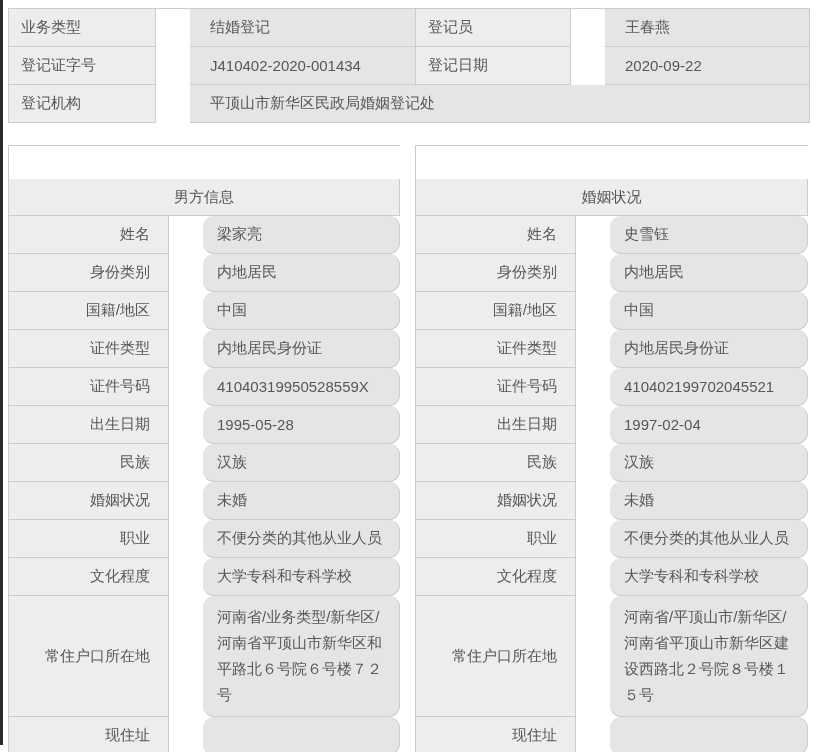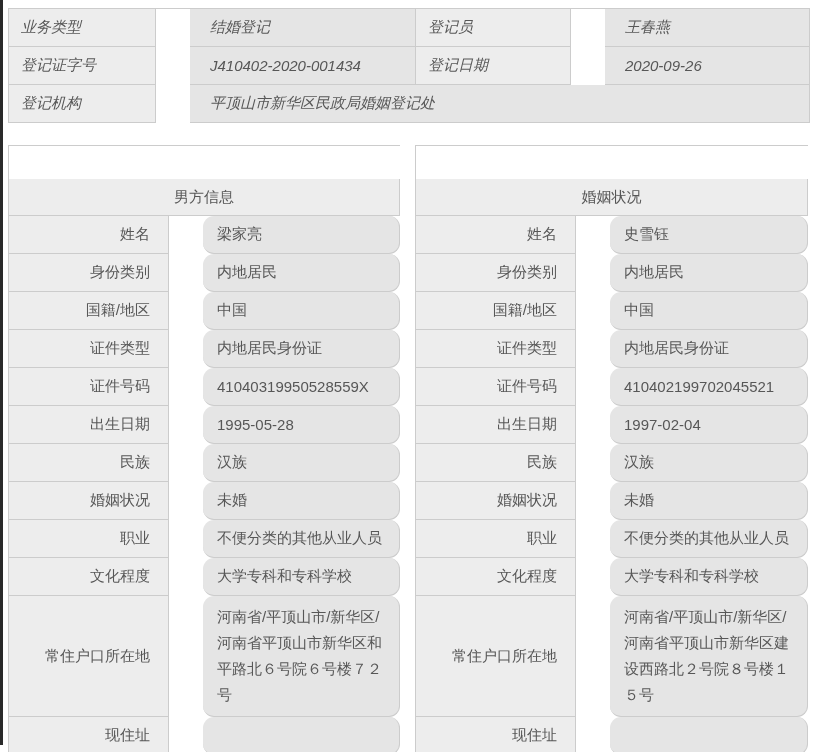--- a/index.html
+++ b/index.html
@@ -27,21 +27,20 @@
   .reg-table {
     position: absolute;
     left: 8px; top: 8px;
     width: 802px;
     border-top: 1px solid #cccccc;
     border-left: 1px solid #cccccc;
   }
   .reg-row {
     display: grid;
     grid-template-columns: 147px 260px 155px 239px;
-    font-style: italic;
   }
   .reg-row.span {
     grid-template-columns: 147px 654px;
   }
   .cell {
     min-height: 38px;
     display: flex;
     align-items: center;
     border-right: 1px solid #cccccc;
     border-bottom: 1px solid #cccccc;
@@ -116,21 +115,21 @@
     <div class="reg-row">
       <div class="cell label">业务类型</div>
       <div class="cell value">结婚登记</div>
       <div class="cell label">登记员</div>
       <div class="cell value">王春燕</div>
     </div>
     <div class="reg-row">
       <div class="cell label">登记证字号</div>
       <div class="cell value">J410402-2020-001434</div>
       <div class="cell label">登记日期</div>
-      <div class="cell value">2020-09-26</div>
+      <div class="cell value">2020-09-22</div>
     </div>
     <div class="reg-row span">
       <div class="cell label">登记机构</div>
       <div class="cell value">平顶山市新华区民政局婚姻登记处</div>
     </div>
   </div>
 
   <div class="person-table left">
     <div class="person-header">男方信息</div>
 
@@ -170,21 +169,21 @@
       <div class="cell label">职业</div>
       <div class="cell value">不便分类的其他从业人员</div>
     </div>
     <div class="field-row">
       <div class="cell label">文化程度</div>
       <div class="cell value">大学专科和专科学校</div>
     </div>
     <div class="field-row tall">
       <div class="cell label">常住户口所在地</div>
       <div class="cell value">
-          <span>河南省/平顶山市/新华区/河南省平顶山市新华区和平路北６号院６号楼７２号</span>
+          <span>河南省/业务类型/新华区/河南省平顶山市新华区和平路北６号院６号楼７２号</span>
         </div>
     </div>
     <div class="field-row">
       <div class="cell label">现住址</div>
       <div class="cell value"></div>
     </div>
     <div class="field-row">
       <div class="cell label">手机号码</div>
       <div class="cell value"></div>
     </div>

